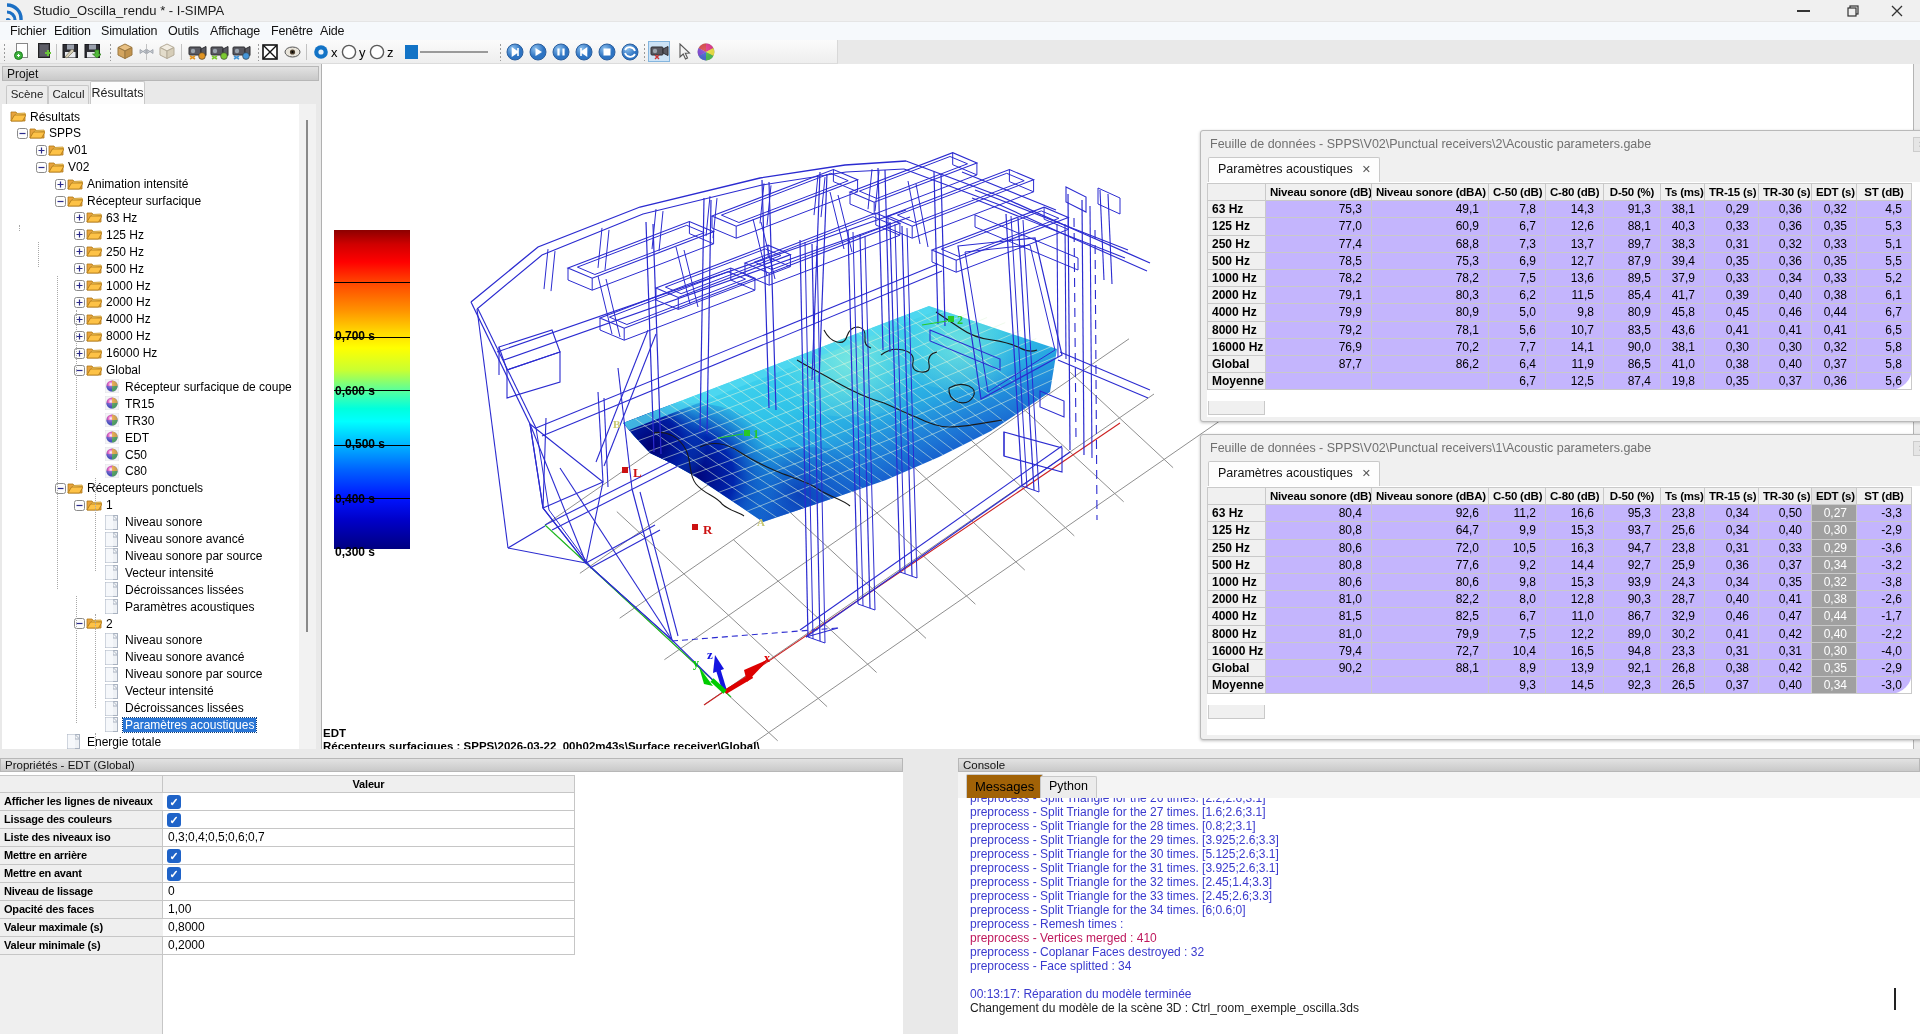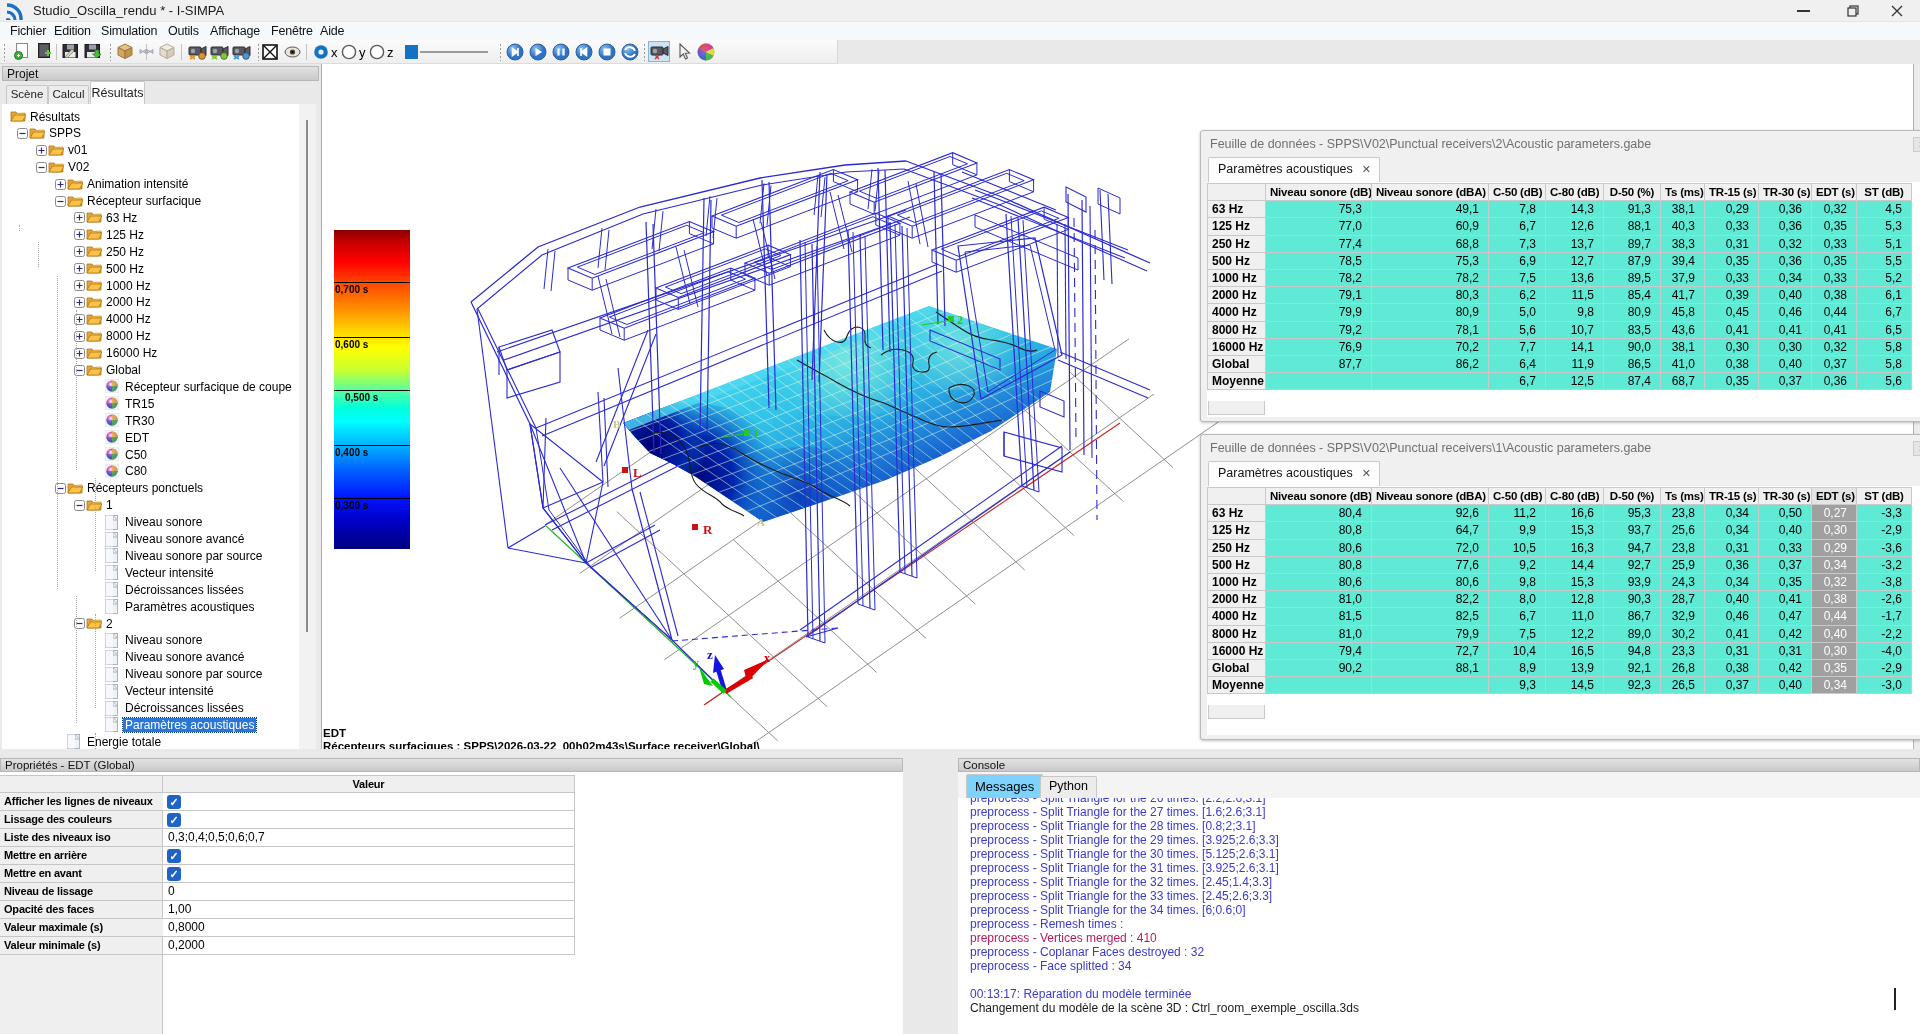--- a/index.html
+++ b/index.html
@@ -15,28 +15,28 @@
 .caption{background:linear-gradient(#e2e2e2,#c9c9c9);border:1px solid #b7b7b7;font-size:12px;color:#111;}
 .tabs{font-size:12px;color:#222;}
 .tab{position:absolute;top:4px;height:19px;background:#ececec;border:1px solid #c8c8c8;border-bottom:none;padding:2px 8px 0 8px;border-radius:2px 2px 0 0;}
 .tab.active{top:0;height:23px;background:#fcfcfc;padding-top:4px;font-size:12.5px;}
 .tree{background:#fff;overflow:hidden;font-size:12px;color:#000;}
 .trow{position:absolute;white-space:nowrap;}
 .titem{position:absolute;top:1px;}
 .sel{background:#2a76d6;color:#fff;outline:1px dotted #0b3a75;padding:0 2px;}
 .sb{background:#f2f2f2;}
 .viewport{left:321px;top:64px;width:1599px;height:685px;background:#ffffff;border-left:1px solid #b0b0b0;}
-.cbarlabel{position:absolute;font-size:10px;font-weight:bold;color:#000;}
+.cbarlabel{position:absolute;font-size:12px;font-weight:bold;color:#000;margin-top:45px;}
 .vtext{position:absolute;font-size:11.5px;font-weight:bold;color:#000;white-space:nowrap;}
 .fwin{background:#f0f0f0;border:1px solid #b9b9b9;border-radius:3px;box-shadow:0 1px 3px rgba(0,0,0,0.25);margin-left:47px;}
 .fwtitle{position:absolute;left:9px;top:6px;font-size:12.5px;color:#707070;white-space:nowrap;}
 .fwclose{position:absolute;width:17px;height:15px;background:#e5e5e5;border:1px solid #cccccc;color:#aaa;font-size:10px;text-align:center;line-height:14px;}
 .fwtab{position:absolute;left:7px;height:25px;background:#fdfdfd;border:1px solid #c9c9c9;border-bottom:none;border-radius:2px 2px 0 0;font-size:12.5px;color:#111;padding:4px 8px 0 9px;}
 .fwtab .x{color:#555;font-size:11px;margin-left:9px;}
-table.data{border-collapse:collapse;background:#5eead4;font-size:12px;table-layout:fixed;width:705px;}
+table.data{border-collapse:collapse;background:#c4b5fd;font-size:12px;table-layout:fixed;width:705px;border-radius:22px;}
 table.data td,table.data th{border:1px solid #c9c9c9;padding:0 4px;height:17.2px;overflow:hidden;white-space:nowrap;}
 table.data th{background:#f0f0f0;font-weight:bold;text-align:center;font-size:11.5px;letter-spacing:-0.2px;}
 table.data td.rh{background:#f0f0f0;font-weight:bold;text-align:left;}
 table.data td.num{text-align:right;padding-right:9px;}
 table.data td.hl{background:#a0a0a0;color:#fff;}
 .bottombar{left:0;top:749px;width:1920px;height:285px;background:#e9e9e9;}
 .proppanel{left:0;top:9px;width:903px;height:276px;background:#fff;}
 .proptable{font-size:12px;}
 .pcell{position:absolute;border-right:1px solid #c6c6c6;border-bottom:1px solid #c6c6c6;}
 .plabel{background:#efefef;font-weight:bold;padding:2px 0 0 4px;white-space:nowrap;overflow:hidden;font-size:11px;letter-spacing:-0.2px;}
@@ -1184,21 +1184,21 @@
             <td class="num">0,37</td>
             <td class="num">5,8</td>
           </tr>
           <tr>
             <td class="rh">Moyenne</td>
             <td class="num"></td>
             <td class="num"></td>
             <td class="num">6,7</td>
             <td class="num">12,5</td>
             <td class="num">87,4</td>
-            <td class="num">68,7</td>
+            <td class="num">19,8</td>
             <td class="num">0,35</td>
             <td class="num">0,37</td>
             <td class="num">0,36</td>
             <td class="num">5,6</td>
           </tr>
         </tbody>
       </table>
       <div style="position:absolute;left:1px;top:219px;width:57px;height:14px;background:#f0f0f0;border:1px solid #c9c9c9;border-top:none"></div>
     </div>
   </div>
@@ -1407,21 +1407,21 @@
 <div class="abs pcell plabel proptable" style="left:0px;top:901px;width:163px;height:18px">Opacité des faces</div>
 <div class="abs pcell pval proptable" style="left:163px;top:901px;width:412px;height:18px">1,00</div>
 <div class="abs pcell plabel proptable" style="left:0px;top:919px;width:165px;height:18px">Valeur maximale (s)</div>
 <div class="abs pcell pval proptable" style="left:163px;top:919px;width:412px;height:18px">0,8000</div>
 <div class="abs pcell plabel proptable" style="left:0px;top:937px;width:163px;height:18px">Valeur minimale (s)</div>
 <div class="abs pcell pval proptable" style="left:163px;top:937px;width:412px;height:18px">0,2000</div>
 <div class="abs" style="left:0px;top:955px;width:163px;height:79px;background:#efefef;border-right:1px solid #c6c6c6"></div>
 <div class="abs caption" style="left:958px;top:758px;width:962px;height:14px;padding:0 0 0 4px;font-size:11.5px;line-height:13px">Console</div>
 <div class="abs conspanel" style="top:772px;height:262px"></div>
 <div class="abs" style="left:958px;top:772px;width:962px;height:26px;background:#f4f4f4"></div>
-<div class="abs tab active" style="left:966px;top:774px;height:24px;background:#7dd3fc;font-size:13px">Messages</div>
+<div class="abs tab active" style="left:966px;top:774px;height:24px;background:#a16207;font-size:13px">Messages</div>
 <div class="abs tab" style="left:1040px;top:776px;height:22px;font-size:12.5px">Python</div>
 <div class="abs" style="left:959px;top:798px;width:960px;height:232px;background:#fff;overflow:hidden">
 <div class="constext" style="left:11px;top:-7px;color:#3a3ace">preprocess - Split Triangle for the 26 times. [2.2;2.6;3.1]</div>
 <div class="constext" style="left:11px;top:7px;color:#3a3ace">preprocess - Split Triangle for the 27 times. [1.6;2.6;3.1]</div>
 <div class="constext" style="left:11px;top:21px;color:#3a3ace">preprocess - Split Triangle for the 28 times. [0.8;2;3.1]</div>
 <div class="constext" style="left:11px;top:35px;color:#3a3ace">preprocess - Split Triangle for the 29 times. [3.925;2.6;3.3]</div>
 <div class="constext" style="left:11px;top:49px;color:#3a3ace">preprocess - Split Triangle for the 30 times. [5.125;2.6;3.1]</div>
 <div class="constext" style="left:11px;top:63px;color:#3a3ace">preprocess - Split Triangle for the 31 times. [3.925;2.6;3.1]</div>
 <div class="constext" style="left:11px;top:77px;color:#3a3ace">preprocess - Split Triangle for the 32 times. [2.45;1.4;3.3]</div>
 <div class="constext" style="left:11px;top:91px;color:#3a3ace">preprocess - Split Triangle for the 33 times. [2.45;2.6;3.3]</div>

